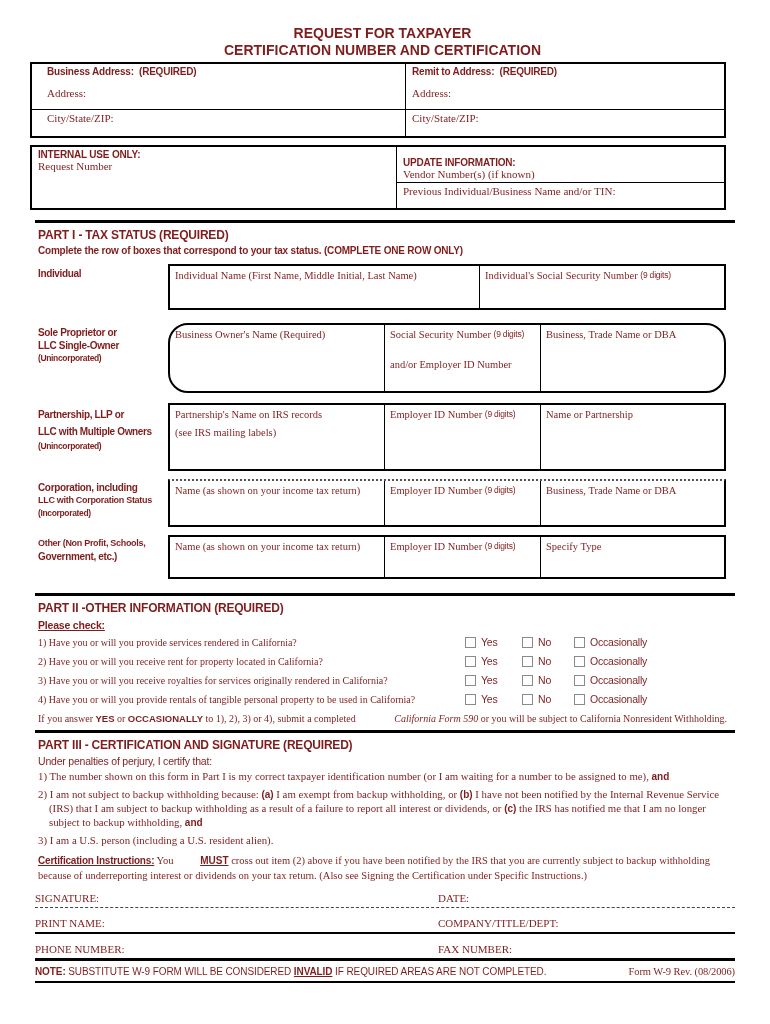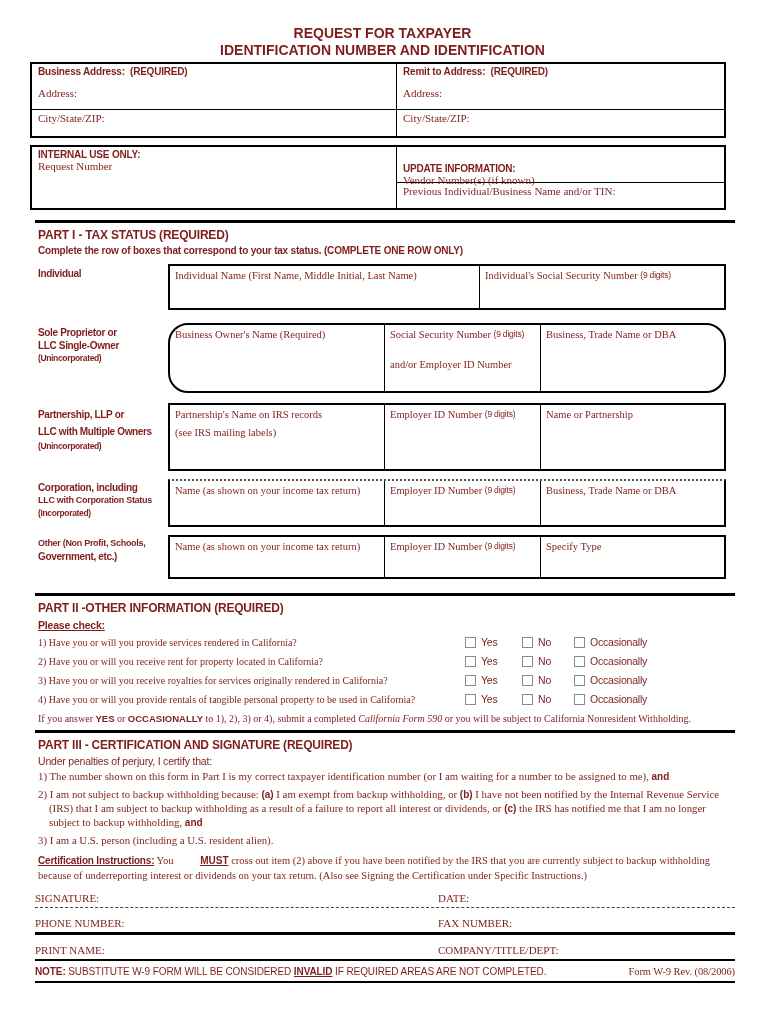--- a/index.html
+++ b/index.html
@@ -9,34 +9,34 @@
   .content { padding:25px 35px 0 30px; }
 
   .form-title { text-align:center; font:bold 14px/17px "Liberation Sans", sans-serif; }
 
   .form-subtitle { margin:15px 0 0 5px; font:bold 10px "Liberation Sans", sans-serif;
                    letter-spacing:-0.2px; text-decoration:underline; }
 
   
   .box { width:696px; border:2px solid #000; background:#fff; }
   .addr-box { margin-top:3px; }
-  .arow { display:flex; }
+  .arow { display:flex;padding-left:9px; }
   .arow1 { height:46px; border-bottom:1px solid #000; }
   .arow2 { height:26px; }
   .acell { padding:2px 6px; }
   .acell.left { width:365px; border-right:1px solid #000; }
   .acell.right { flex:1; }
   .fheader { font:bold 10px "Liberation Sans", sans-serif; letter-spacing:-0.2px; }
   .flabel { font:400 11px "Liberation Serif", serif; }
   .arow1 .flabel { margin-top:10px; }
 
   .int-box { margin-top:7px; height:65px; display:flex; }
   .ib-left { width:365px; border-right:1px solid #000; padding:2px 6px; }
   .ib-right { flex:1; display:flex; flex-direction:column; }
-  .ib-top { border-bottom:1px solid #000; padding:16px 6px; height:36px; }
+  .ib-top { border-bottom:1px solid #000; padding:10px 6px; height:36px; }
   .ib-bottom { flex:1; padding:2px 6px; }
 
   .rule { height:3px; background:#000; width:700px; margin-left:5px; }
   .r1 { margin-top:10px; } .r2 { margin-top:14px; } .r3 { margin-top:6px; }
 
   .part-title { margin:5px 0 0 8px; font:bold 12px "Liberation Sans", sans-serif; letter-spacing:-0.2px; }
   .part-sub { margin:3px 0 0 8px; font:bold 10px "Liberation Sans", sans-serif; letter-spacing:-0.2px; }
 
   
   .p1row { display:flex; align-items:flex-start; }
@@ -61,21 +61,21 @@
                  text-decoration:underline; letter-spacing:-0.2px; }
   .q-row { display:flex; align-items:center; margin:3px 0 0 8px; height:16px; }
   .q-text { flex:1; font:400 10px "Liberation Serif", serif; white-space:nowrap; }
   .opts { width:196px; margin-right:74px; display:flex; align-items:center;
           font:400 10.5px "Liberation Sans", sans-serif; letter-spacing:-0.2px; }
   .opt { display:flex; align-items:center; }
   .cb { width:11px; height:11px; border:1px solid #8a8a8a; background:#fff; margin-right:5px; flex:none; }
   .opt-yes { width:57px; } .opt-no { width:52px; } .opt-occ { flex:1; }
   .footnote { margin:6px 0 0 8px; font:400 10px "Liberation Serif", serif; white-space:nowrap; }
   .footnote b { font:bold 9.5px "Liberation Sans", sans-serif; }
-  .footnote i { font-style:italic; }
+  .footnote i { font-style:italic;margin-left:36px; }
 
   
   .p3intro { margin:3px 0 0 8px; font:400 10.5px "Liberation Sans", sans-serif; letter-spacing:-0.2px; }
   .item { margin:4px 0 0 8px; padding-left:11px; text-indent:-11px;
           font:400 10.8px/14px "Liberation Serif", serif; max-width:692px; }
   .item1 { margin-top:2px; }
   .inline-b { font:bold 10px "Liberation Sans", sans-serif; }
   .cert { margin:6px 0 0 8px; font:400 10.5px/15px "Liberation Serif", serif; max-width:694px; }
   .cert-label { font:bold 10px "Liberation Sans", sans-serif; text-decoration:underline; letter-spacing:-0.2px; }
   .must { font:bold 10px "Liberation Sans", sans-serif; text-decoration:underline;padding-left:24px; }
@@ -98,21 +98,21 @@
   .bottom-rule { height:2px; background:#000; width:700px; margin:4px 0 0 5px; }
 </style>
 </head>
 <body>
 
 <div class="page">
   <div class="content">
 
     <div class="form-title">
       <div>REQUEST FOR TAXPAYER</div>
-      <div>IDENTIFICATION NUMBER AND IDENTIFICATION</div>
+      <div>CERTIFICATION NUMBER AND CERTIFICATION</div>
     </div>
 
 
     <div class="box addr-box">
       <div class="arow arow1">
         <div class="acell left">
           <div class="fheader"><span>Business Address:</span>&nbsp;&nbsp;<span>(REQUIRED)</span></div>
           <div class="flabel">Address:</div>
         </div>
         <div class="acell right">
@@ -299,40 +299,40 @@
     <div class="sig-row sig1">
       <div class="half-left">
           <span>SIGNATURE:</span>
           <span class="fill"></span>
         </div>
       <div class="half-right">
           <span>DATE:</span>
           <span class="fill"></span>
         </div>
     </div>
+    <div class="sig-row sig2">
+      <div class="half-left">
+          <span>PRINT NAME:</span>
+          <span class="fill"></span>
+        </div>
+      <div class="half-right">
+          <span>COMPANY/TITLE/DEPT:</span>
+          <span class="fill"></span>
+        </div>
+    </div>
     <div class="sig-row sig3">
       <div class="half-left">
           <span>PHONE NUMBER:</span>
           <span class="fill"></span>
         </div>
       <div class="half-right">
           <span>FAX NUMBER:</span>
           <span class="fill"></span>
         </div>
     </div>
-    <div class="sig-row sig2">
-      <div class="half-left">
-          <span>PRINT NAME:</span>
-          <span class="fill"></span>
-        </div>
-      <div class="half-right">
-          <span>COMPANY/TITLE/DEPT:</span>
-          <span class="fill"></span>
-        </div>
-    </div>
 
     <div class="note-row">
       <span><span class="note-b">NOTE:</span><span> SUBSTITUTE W-9 FORM WILL BE CONSIDERED </span><span class="inv">INVALID</span><span> IF REQUIRED AREAS ARE NOT COMPLETED.</span></span>
       <span class="note-rev">Form W-9 Rev. (08/2006)</span>
     </div>
     <div class="bottom-rule"></div>
 
   </div>
 </div>
 

